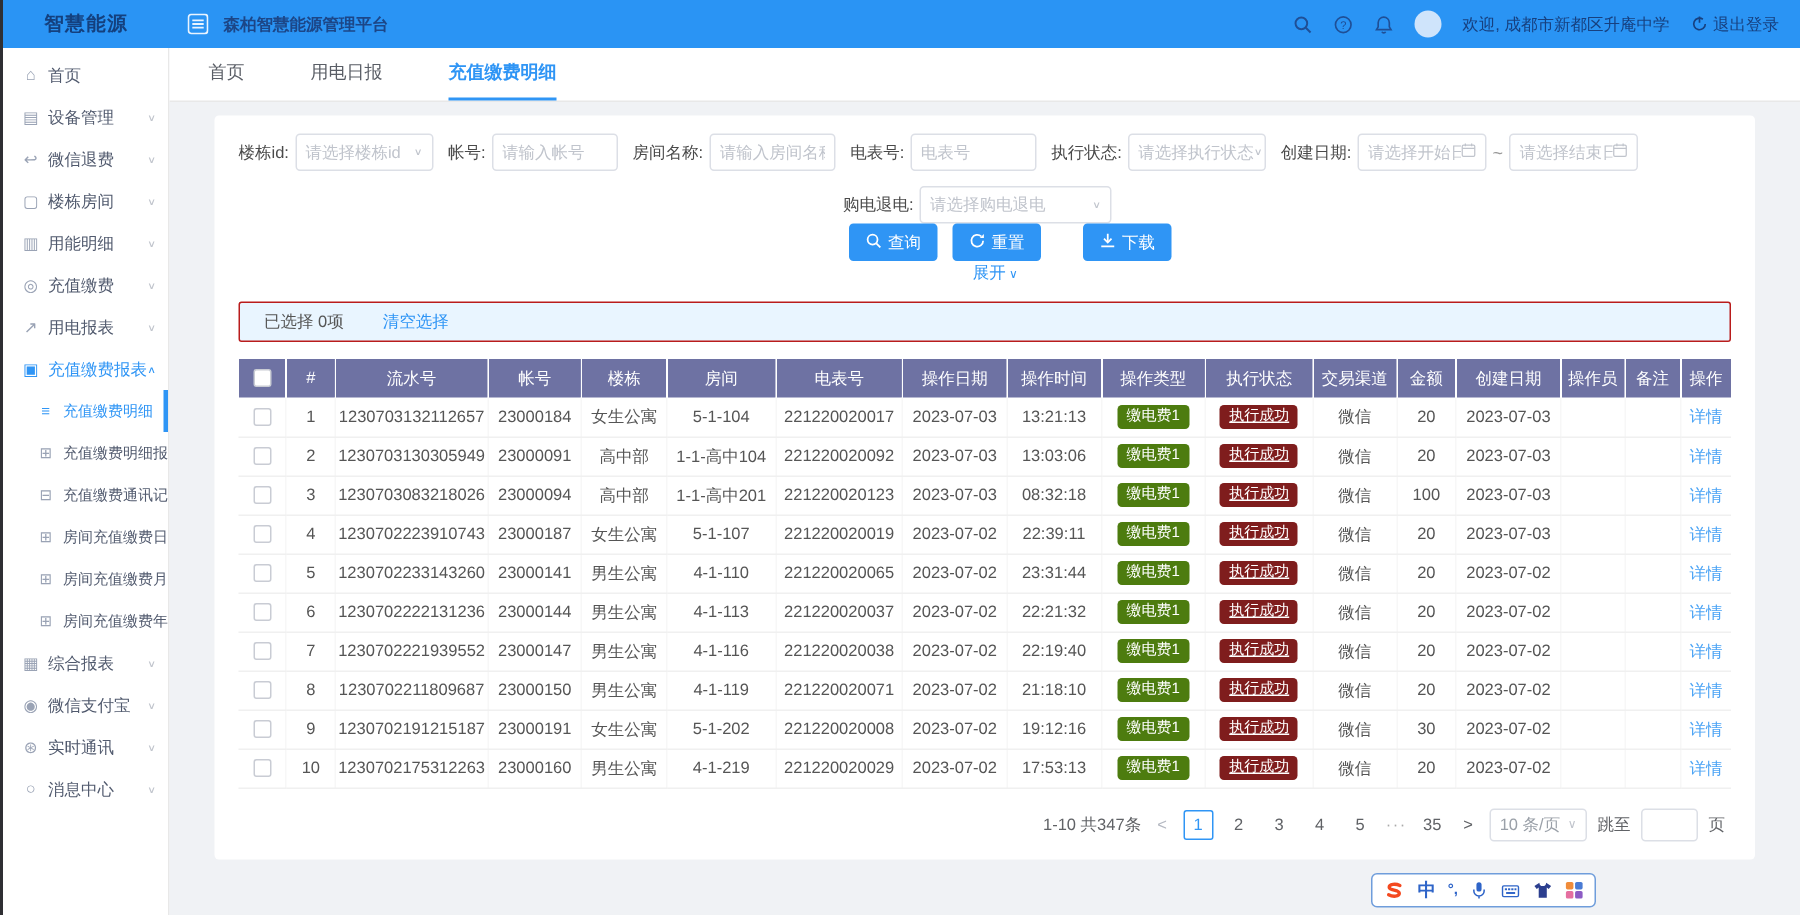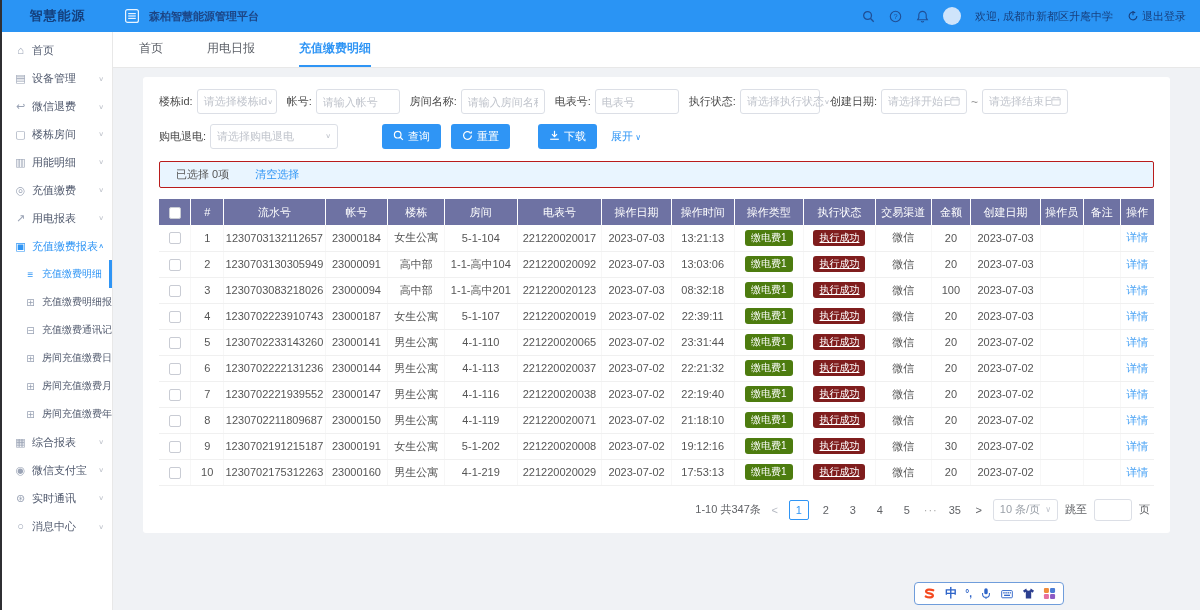--- a/index.html
+++ b/index.html
@@ -34,27 +34,27 @@
   .s-label { white-space:nowrap; }
   
   .main { flex:1; display:flex; flex-direction:column; background:#f0f2f5; min-width:0; }
   .tabbar { height:36px; background:#fff; border-bottom:1px solid #e8e8e8; display:flex; align-items:stretch; padding-left:26px; gap:44px; }
   .tab { display:flex; align-items:center; font-size:12px; color:#5a5e66; cursor:pointer; border-bottom:2px solid transparent; }
   .tab.active { color:#2f95f5; border-bottom-color:#2f95f5; font-weight:bold; }
   .content { flex:1; padding:9px 30px; overflow:hidden; }
   .card { background:#fff; border-radius:3px; padding:12px 16px 12px; }
   
   .frow { display:flex; align-items:center; white-space:nowrap; }
-  .frow + .frow { margin-top:10px; }
+  .frow + .frow { margin-top:10px;flex-direction:column; }
   .fgroup { display:flex; align-items:center; margin-right:10px; }
   .f-label { font-size:11px; color:#4a4a4a; margin-right:4px; }
   .f-input, .f-select, .f-date { height:25px; border:1px solid #dcdfe6; border-radius:3px; background:#fff; font-size:11px; display:flex; align-items:center; padding:0 6px; color:#333; }
   .f-input { width:84px; font-family:inherit; outline:none; }
   .f-input::placeholder { color:#c0c4cc; }
-  .f-select { width:80px; justify-content:space-between; color:#c0c4cc; cursor:pointer; }
+  .f-select { width:92px; justify-content:space-between; color:#c0c4cc; cursor:pointer; }
   .f-select .caret { font-size:8px; color:#c0c4cc; transform:scaleY(.8); }
   .f-date { width:86px; justify-content:space-between; color:#c0c4cc; cursor:pointer; }
   .f-date svg { flex:0 0 auto; }
   .f-date .ph { overflow:hidden; }
   .dsep { margin:0 4px; color:#999; }
   .f-select.wide { width:128px; }
   .btns { display:flex; align-items:center; margin-left:34px; gap:10px; }
   .btn { height:25px; padding:0 11px; background:#2f95f5; color:#fff; border:none; border-radius:3px; font-size:11px; display:inline-flex; align-items:center; gap:4px; cursor:pointer; font-family:inherit; }
   .btn.dl { margin-left:18px; }
   .expand { margin-left:14px; color:#2f95f5; font-size:11px; cursor:pointer; }

